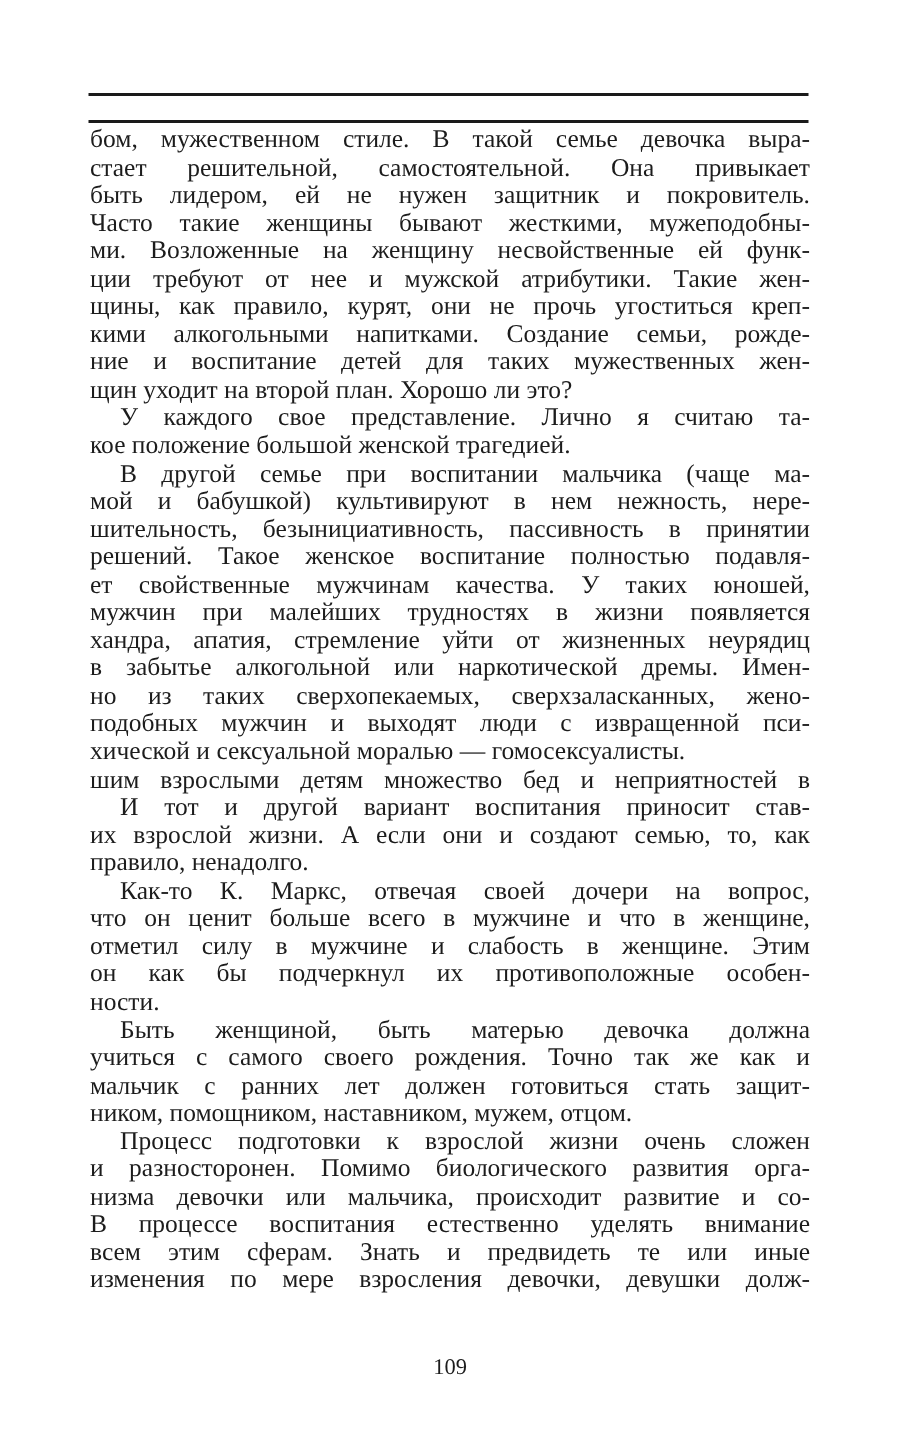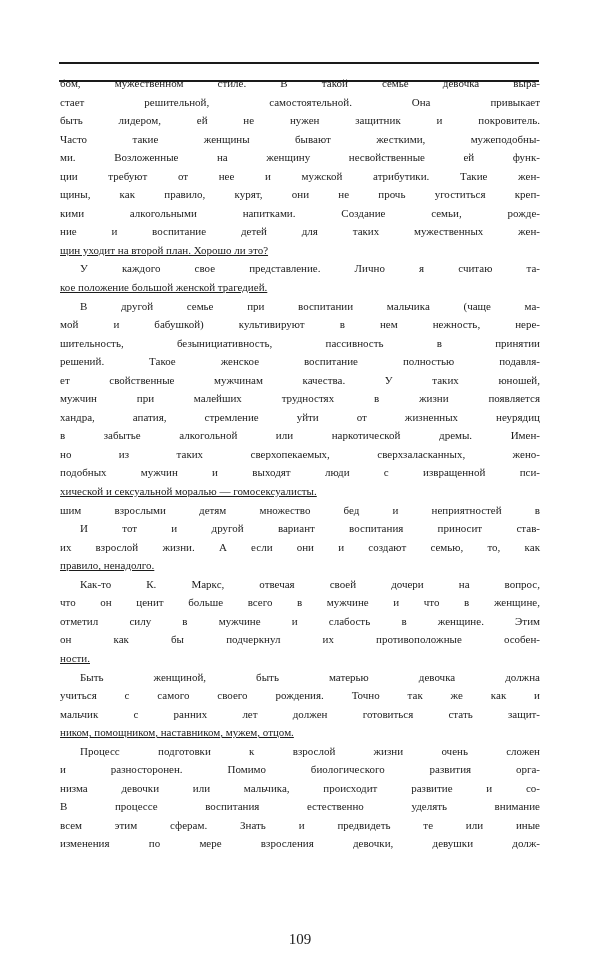--- a/index.html
+++ b/index.html
@@ -1,30 +1,30 @@
 <!DOCTYPE html>
 <html><head>
 <meta charset="utf-8">
 <style>
   html, body { margin: 0; padding: 0; background: #ffffff; }
   body { width: 600px; height: 963px; position: relative; overflow: hidden; }
   .rule { position: absolute; left: 59px; width: 480px; height: 2px; background: #1a1a1a; }
   .rule.top { top: 62px; }
   .rule.bottom { top: 80px; }
   .page-text {
-    position: absolute; left: 60px; top: 74px; width: 480px;
+    position: absolute; left: 60px; top: 84px; width: 480px;
     font-family: "Liberation Serif", "DejaVu Serif", serif;
-    font-size: 11px; line-height: 18.55px; color: #1c1c1c;
+    font-size: 17px; line-height: 18.55px; color: #1c1c1c;
   }
   .line { display: block; white-space: nowrap; text-align: justify; text-align-last: justify; height: 18.55px; overflow: visible; }
-  .line.last { text-align-last: left; text-decoration: underline; }
+  .line.last { text-align-last: left; }
   .line.indent { padding-left: 20px; }
   .page-number {
     position: absolute; top: 904px; left: 0; width: 600px; text-align: center;
-    font-family: "Liberation Serif", "DejaVu Serif", serif; font-size: 15px; color: #1c1c1c; margin-top: 27px;
+    font-family: "Liberation Serif", "DejaVu Serif", serif; font-size: 15px; color: #1c1c1c;
   }
 </style>
 </head>
 <body>
 
 <div class="rule top"></div>
 <div class="rule bottom"></div>
 
 <div class="page-text" id="page-text">
     <span class="line">бом, мужественном стиле. В такой семье девочка выра-</span>

